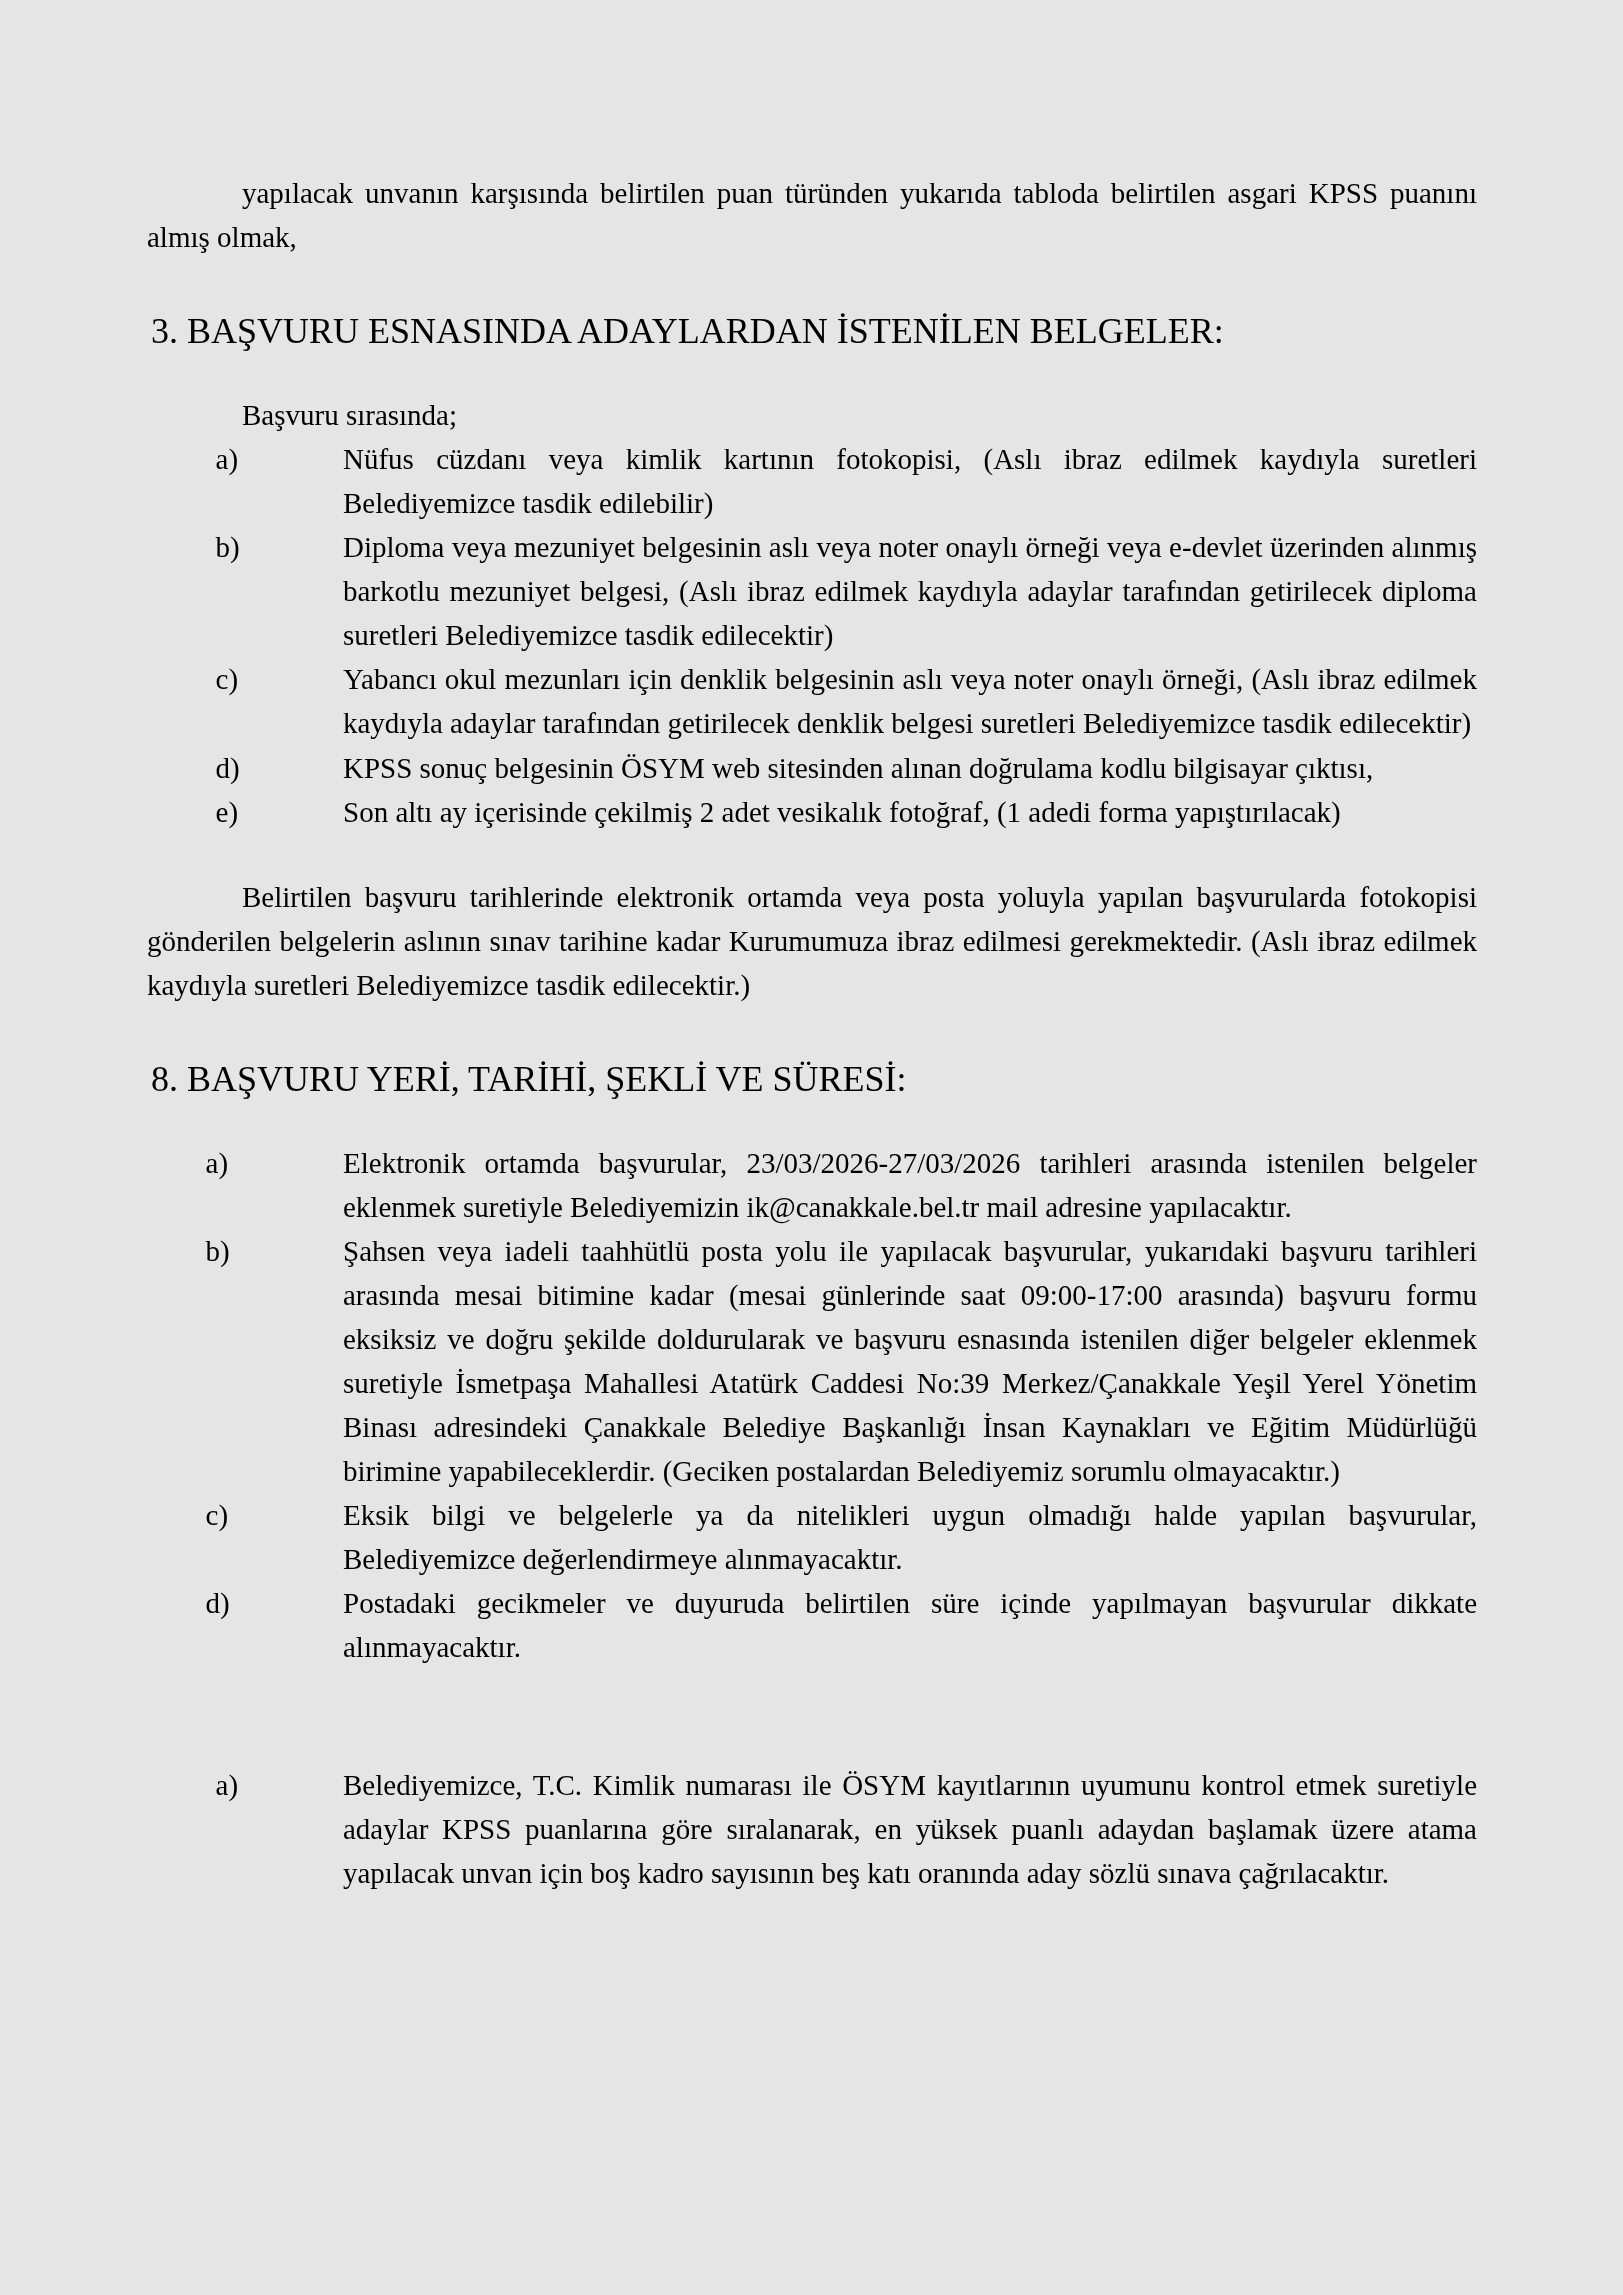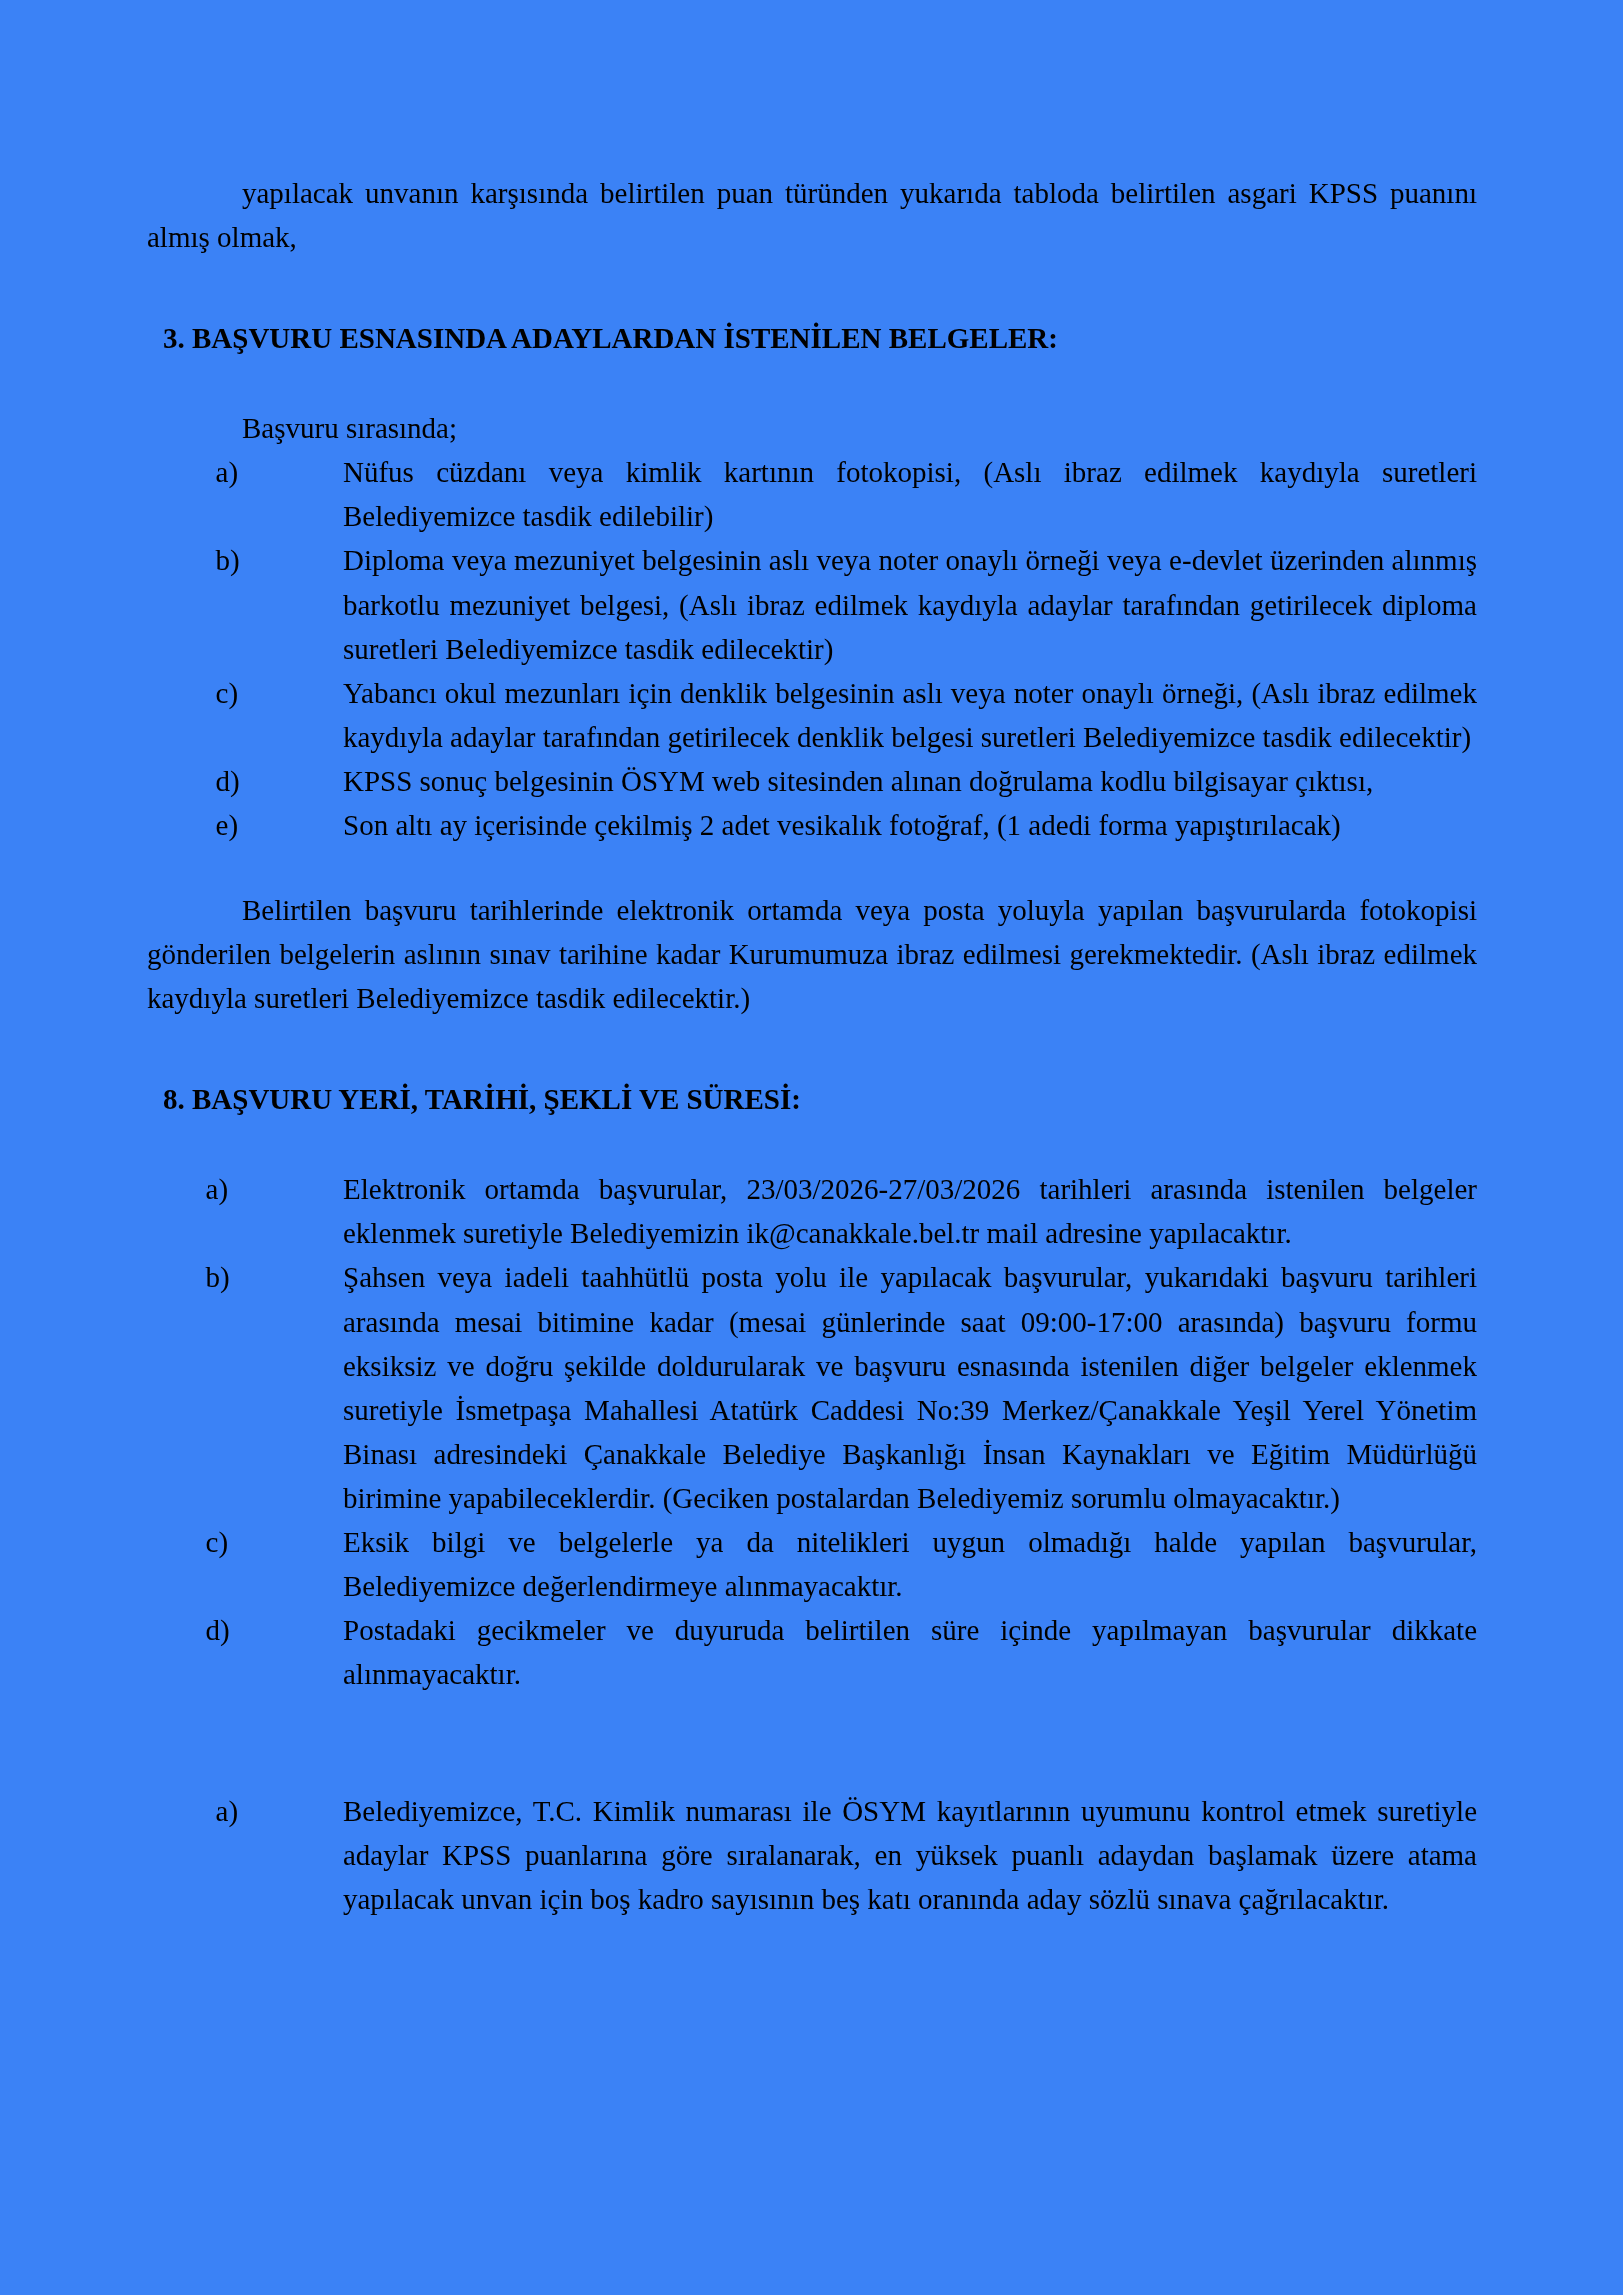--- a/index.html
+++ b/index.html
@@ -9,21 +9,21 @@
     background: #ffffff;
   }
   body {
     font-family: "Liberation Serif", "DejaVu Serif", serif;
     color: #000000;
   }
   .page {
     position: relative;
     width: 1623px;
     height: 2295px;
-    background: #3b82f6;
+    background: #e5e5e5;
     box-sizing: border-box;
     padding: 0;
     overflow: hidden;
   }
   .content {
     position: absolute;
     left: 147px;
     top: 171px;
     width: 1330px;   
   }
@@ -44,24 +44,24 @@
   .indent-145 > .lead {
     display: inline-block;
     width: 95px;
   }
   .spacer-md { height: 30px; }
   .spacer-lg { height: 41px; }
   .spacer-xl { height: 52px; }
 
   
   .heading {
-    font-size: 29px;
-    font-weight: bold;
+    font-size: 36px;
+    font-weight: normal;
     line-height: 1.52;
-    margin: 16px;
+    margin: 4px;
     text-align: left;
   }
   .heading.justified {
     text-align: justify;
     text-justify: inter-word;
     text-align-last: left;
   }
   .heading.justified > .hl1 {
     display: block;
     text-align: justify;

